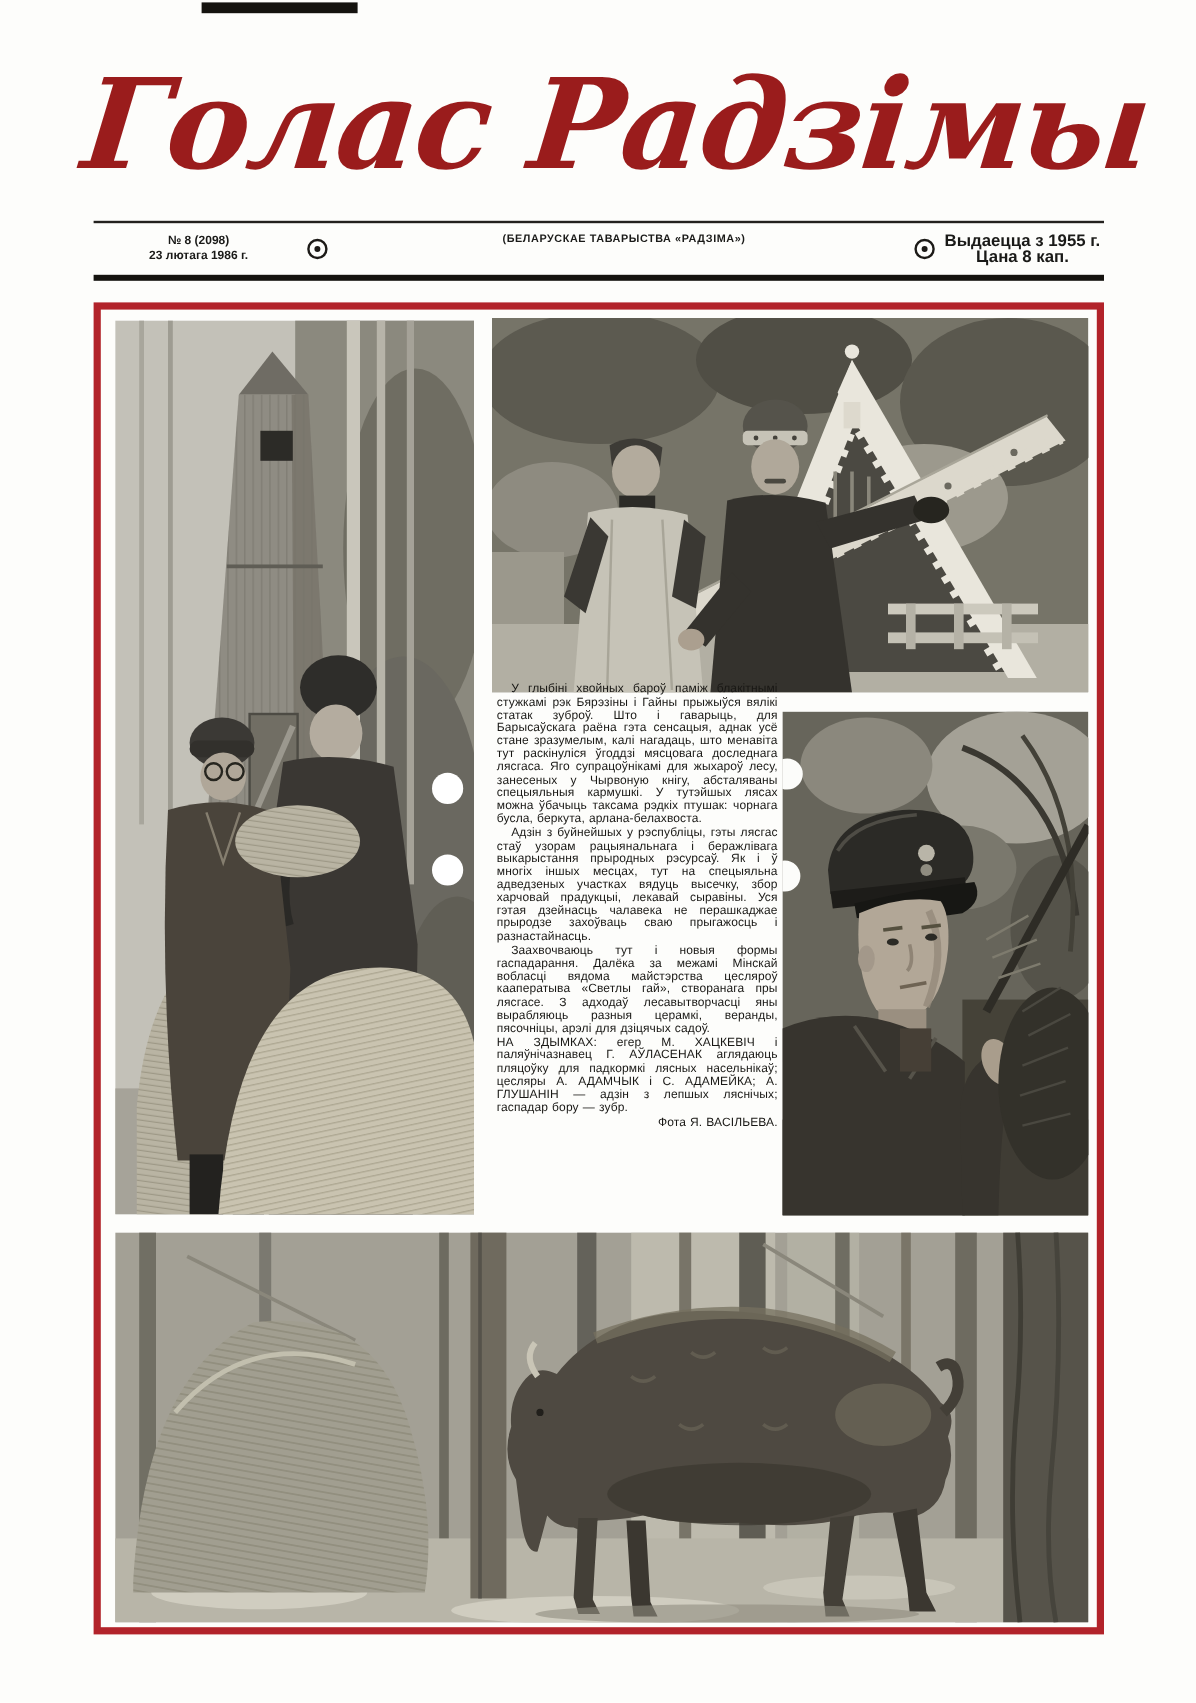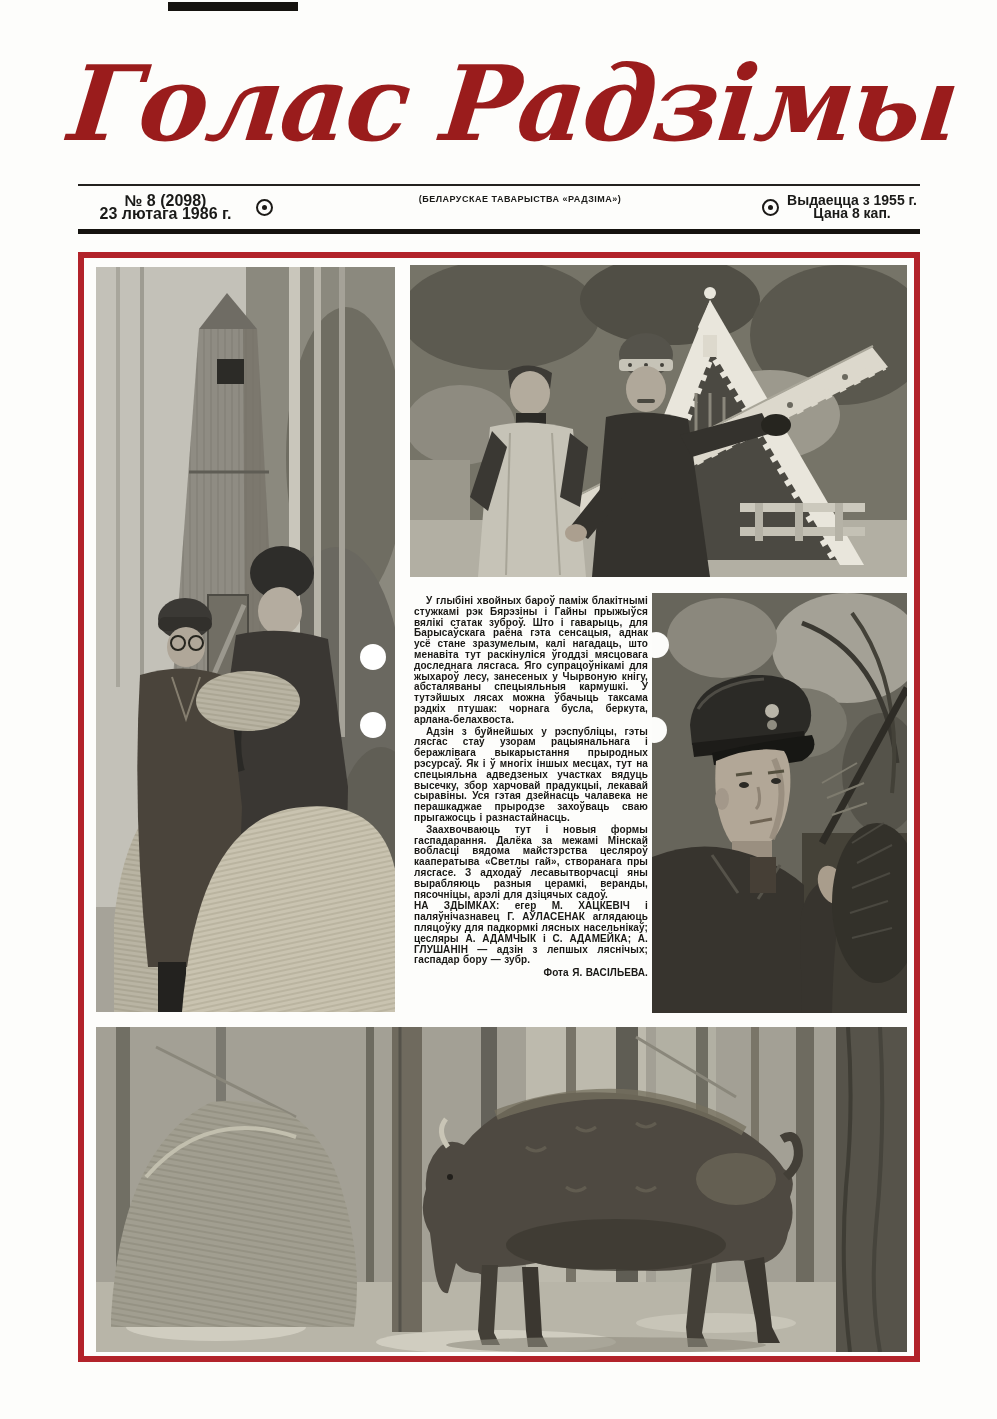--- a/index.html
+++ b/index.html
@@ -6,33 +6,33 @@
   .page{position:relative;width:997px;height:1419px;background:#fdfdfb;overflow:hidden;
         font-family:"Liberation Sans",sans-serif;color:#1a1a18;}
   .scan-mark{position:absolute;left:168px;top:2px;width:130px;height:9px;background:#15130f;}
   .masthead{position:absolute;left:70px;top:28px;width:860px;height:152px;margin:0;
             text-align:center;line-height:152px;font-family:"DejaVu Serif",serif;
             font-style:italic;font-weight:bold;font-size:104px;letter-spacing:-2px;
             transform:skewX(-6deg);white-space:nowrap;}
   .rule-thin{position:absolute;left:78px;top:184px;width:842px;height:2px;background:#23211e;}
   .rule-thick{position:absolute;left:78px;top:229px;width:842px;height:5px;background:#15130f;}
   .hdr-block{position:absolute;text-align:center;font-weight:bold;line-height:13px;}
-  .issue{left:88px;top:194px;width:155px;font-size:16px;}
+  .issue{left:88px;top:194px;width:155px;font-size:10px;}
   .org{left:278px;top:192px;width:484px;font-size:9px;letter-spacing:.5px;line-height:14px;}
   .pub{left:782px;top:194px;width:140px;font-size:14px;}
   .emblem{position:absolute;width:13px;height:13px;border:2px solid #1c1a17;border-radius:50%;}
   .emblem::after{content:"";position:absolute;left:4px;top:4px;width:5px;height:5px;
                  border-radius:50%;background:#1c1a17;}
   .emblem.e1{left:256px;top:199px;}
   .emblem.e2{left:762px;top:199px;}
   .red-frame{position:absolute;left:78px;top:252px;width:842px;height:1110px;
              box-sizing:border-box;border:6px solid #b2232a;}
   .photo{position:absolute;display:block;}
-  .article{position:absolute;left:414px;top:596px;width:234px;height:422px;
-           font-size:10px;font-weight:bold;line-height:10.8px;text-align:justify;
+  .article{position:absolute;left:414px;top:570px;width:234px;height:422px;
+           font-size:10px;font-weight:normal;line-height:10.8px;text-align:justify;
            letter-spacing:.1px;word-spacing:.5px;color:#191815;}
   .article p{margin:0 0 1px 0;text-indent:12px;}
   .article p.caption{text-indent:0;}
   .article p.credit{text-align:right;text-indent:0;margin-top:2px;}
 </style>
 </head>
 <body>
 
 <div class="page">
 

